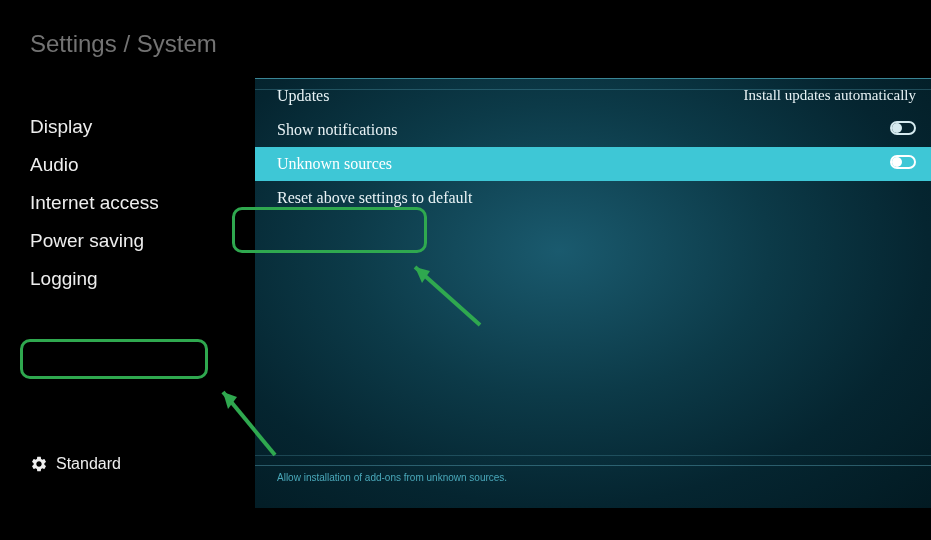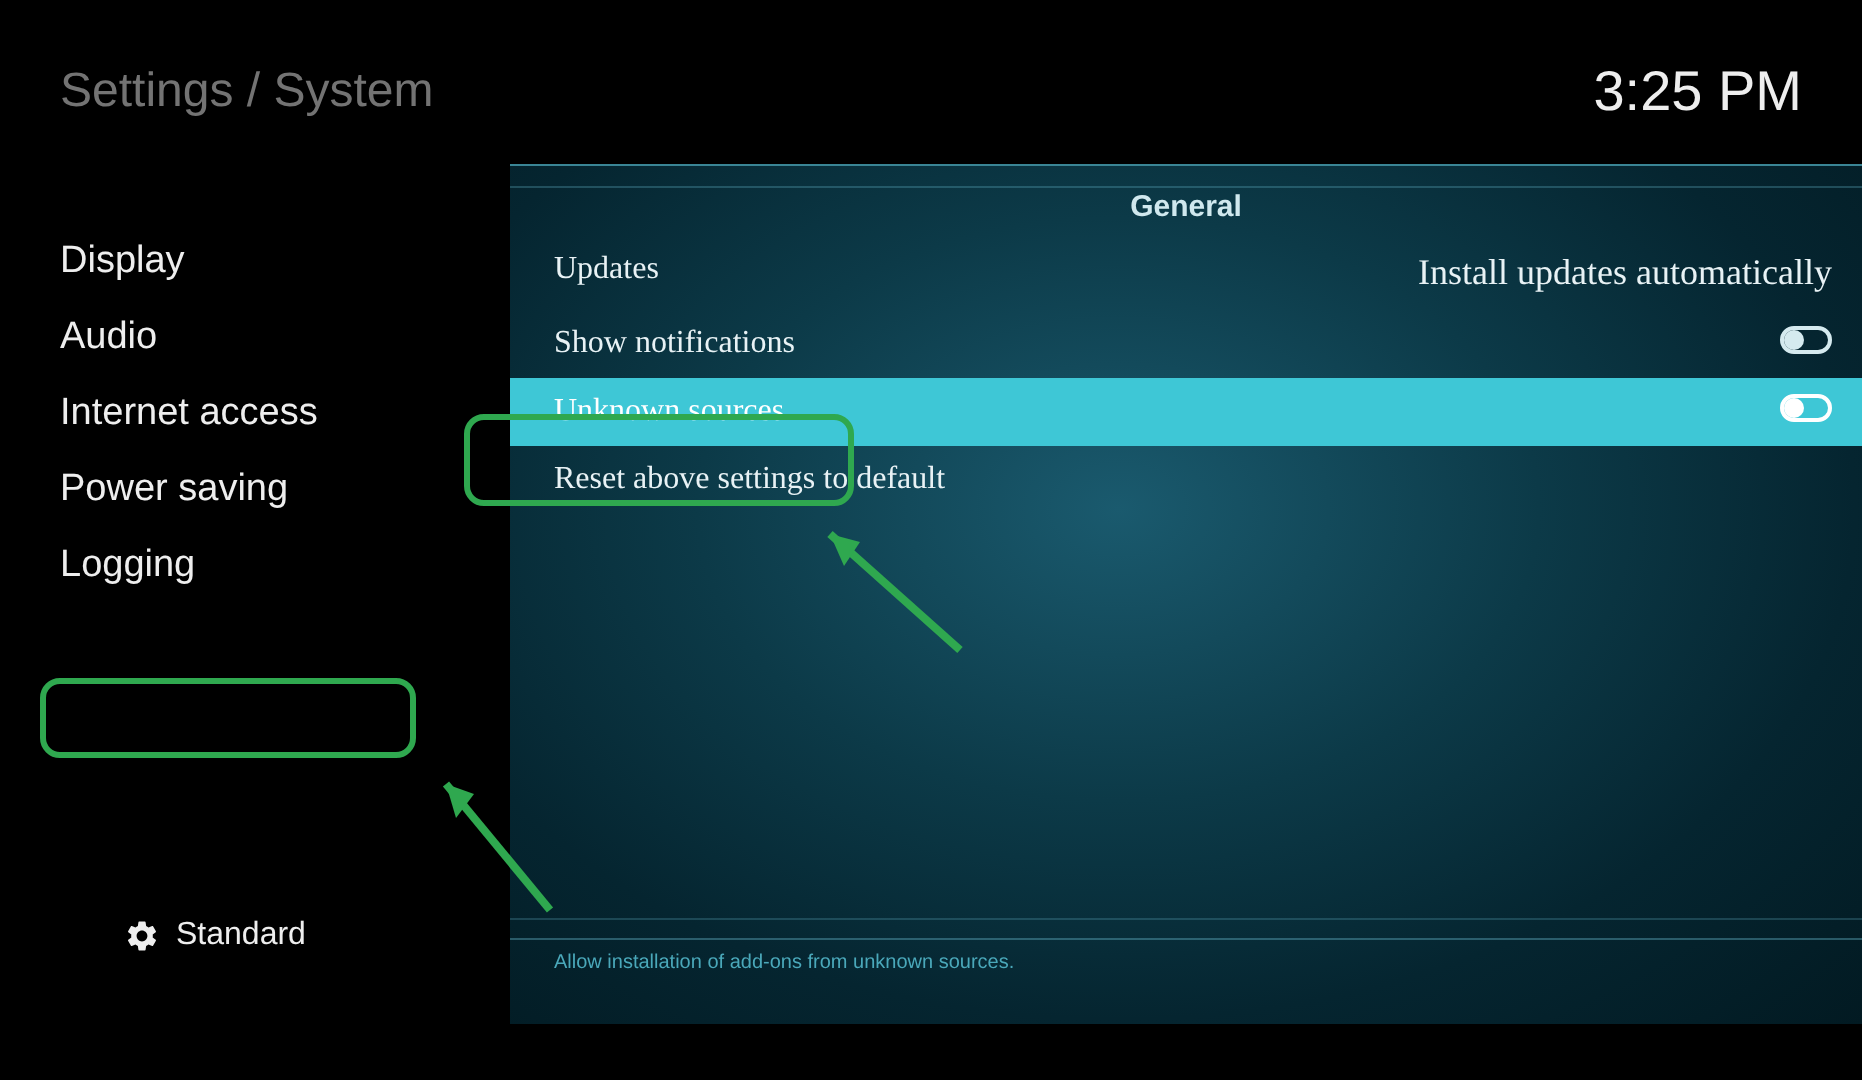--- a/index.html
+++ b/index.html
@@ -56,21 +56,20 @@
       position: relative;
     }
     .sidebar-item.active {
       background: linear-gradient(to right, #0a3540, #0e5a6b);
     }
     .sidebar-footer {
       padding: 0 0 35px 30px;
       display: flex;
       align-items: center;
       gap: 8px;
-      margin-left: 32px;
     }
     .gear-icon {
       display: inline-flex;
     }
     .sidebar-footer-label {
       font-size: 16px;
       font-weight: 300;
       color: #eee;
     }
     .main {
@@ -109,21 +108,21 @@
     }
     .setting-row.highlighted {
       background: #3ec7d6;
       color: #fff;
     }
     .setting-label {
       flex: 1;
     }
     .setting-value {
       color: #e8f2f5;
-      font-size: 18px;
+      font-size: 15px;
     }
     .toggle {
       width: 26px;
       height: 14px;
       border-radius: 8px;
       border: 2px solid #d5eaef;
       position: relative;
       display: inline-block;
     }
     .toggle::after {
@@ -176,21 +175,20 @@
       position: absolute;
       pointer-events: none;
       z-index: 100;
     }
   </style>
 </head>
 <body>
 
 <div class="header">
   <div class="breadcrumb">Settings / System</div>
-  <div class="clock">3:25 PM</div>
 </div>
 
 <div class="content">
   <div class="sidebar">
     <div class="sidebar-items">
       <div class="sidebar-item">Display</div>
       <div class="sidebar-item">Audio</div>
       <div class="sidebar-item">Internet access</div>
       <div class="sidebar-item">Power saving</div>
       <div class="sidebar-item">Logging</div>
@@ -199,21 +197,20 @@
       <span class="gear-icon">
         <svg width="18" height="18" viewBox="0 0 24 24" fill="#eee">
           <path d="M19.14,12.94c0.04-0.3,0.06-0.61,0.06-0.94c0-0.32-0.02-0.64-0.07-0.94l2.03-1.58c0.18-0.14,0.23-0.41,0.12-0.61 l-1.92-3.32c-0.12-0.22-0.37-0.29-0.59-0.22l-2.39,0.96c-0.5-0.38-1.03-0.7-1.62-0.94L14.4,2.81c-0.04-0.24-0.24-0.41-0.48-0.41 h-3.84c-0.24,0-0.43,0.17-0.47,0.41L9.25,5.35C8.66,5.59,8.12,5.92,7.63,6.29L5.24,5.33c-0.22-0.08-0.47,0-0.59,0.22L2.74,8.87 C2.62,9.08,2.66,9.34,2.86,9.48l2.03,1.58C4.84,11.36,4.8,11.69,4.8,12s0.02,0.64,0.07,0.94l-2.03,1.58 c-0.18,0.14-0.23,0.41-0.12,0.61l1.92,3.32c0.12,0.22,0.37,0.29,0.59,0.22l2.39-0.96c0.5,0.38,1.03,0.7,1.62,0.94l0.36,2.54 c0.05,0.24,0.24,0.41,0.48,0.41h3.84c0.24,0,0.44-0.17,0.47-0.41l0.36-2.54c0.59-0.24,1.13-0.56,1.62-0.94l2.39,0.96 c0.22,0.08,0.47,0,0.59-0.22l1.92-3.32c0.12-0.22,0.07-0.47-0.12-0.61L19.14,12.94z M12,15.6c-1.98,0-3.6-1.62-3.6-3.6 s1.62-3.6,3.6-3.6s3.6,1.62,3.6,3.6S13.98,15.6,12,15.6z"></path>
         </svg>
       </span>
       <span class="sidebar-footer-label">Standard</span>
     </div>
   </div>
 
   <div class="main">
-    <div class="section-header">General</div>
 
     <div class="setting-row">
       <span class="setting-label">Updates</span>
       <span class="setting-value">Install updates automatically</span>
     </div>
 
     <div class="setting-row">
       <span class="setting-label">Show notifications</span>
       <span class="toggle"></span>
     </div>

